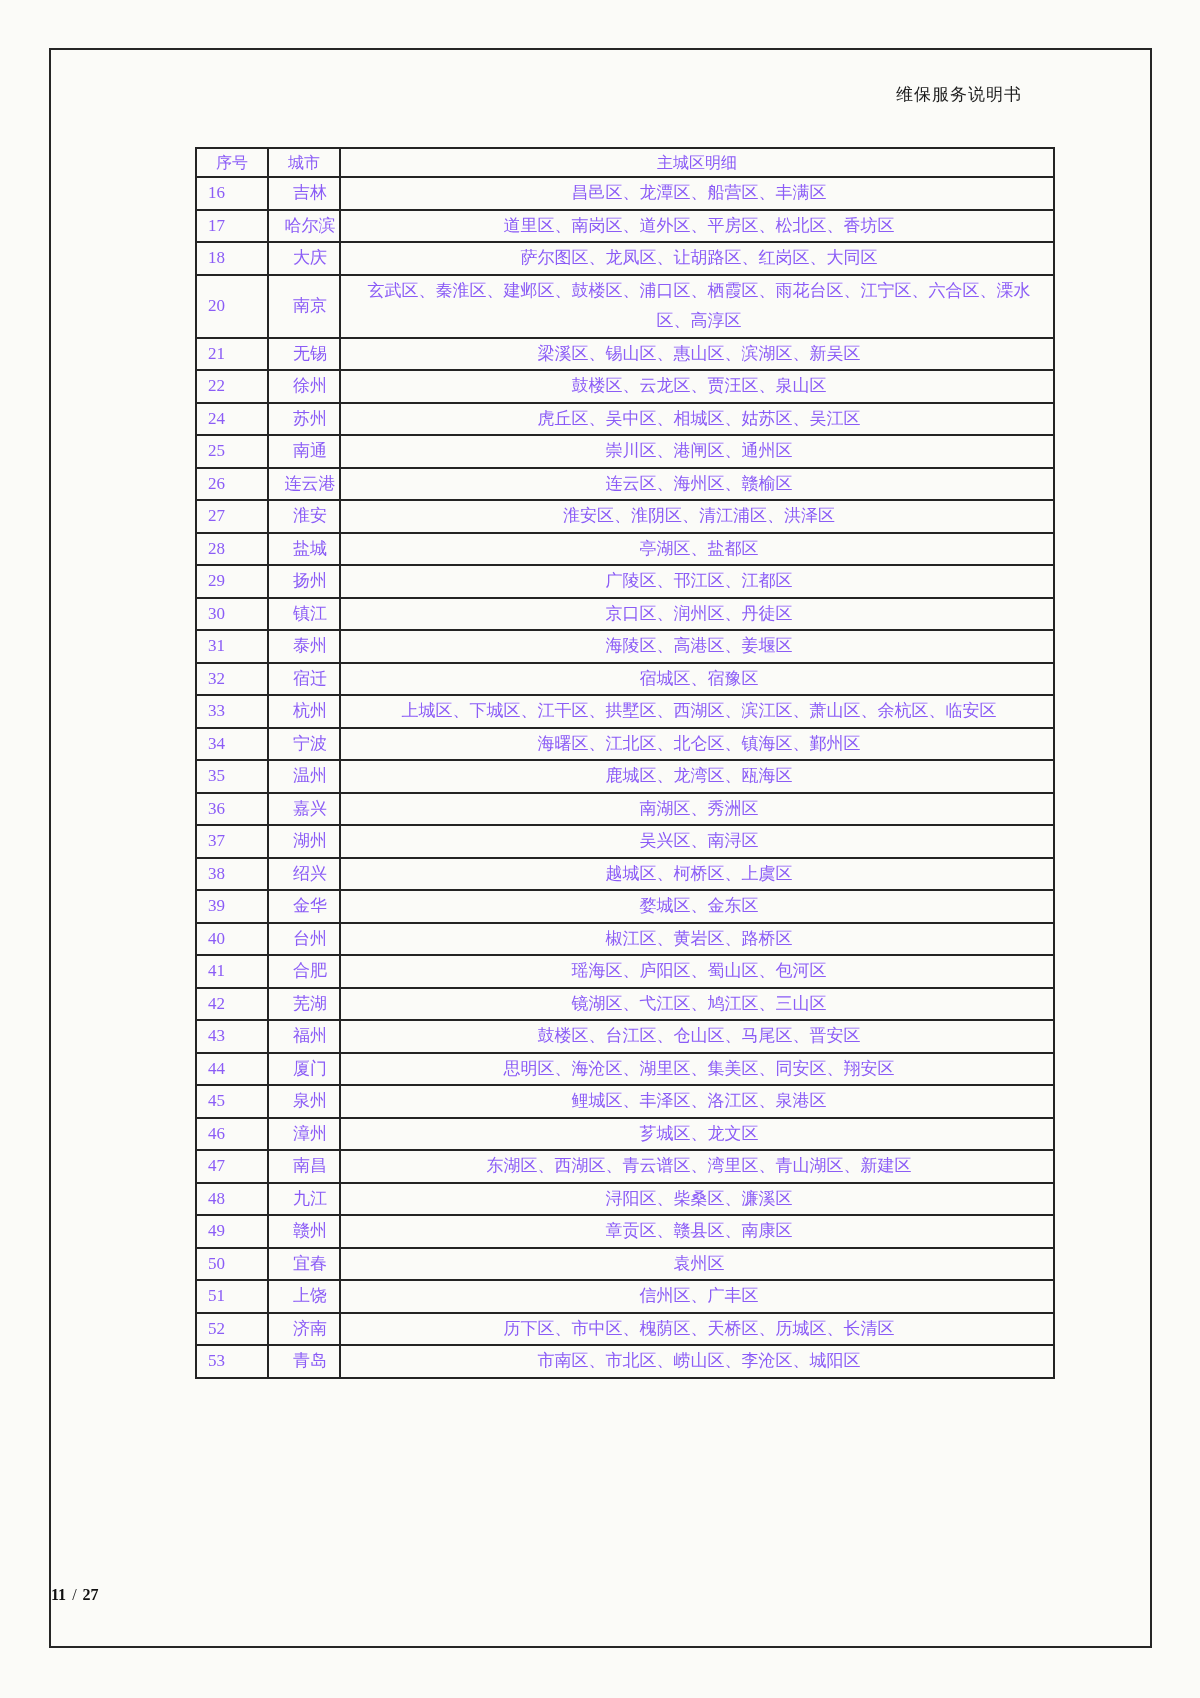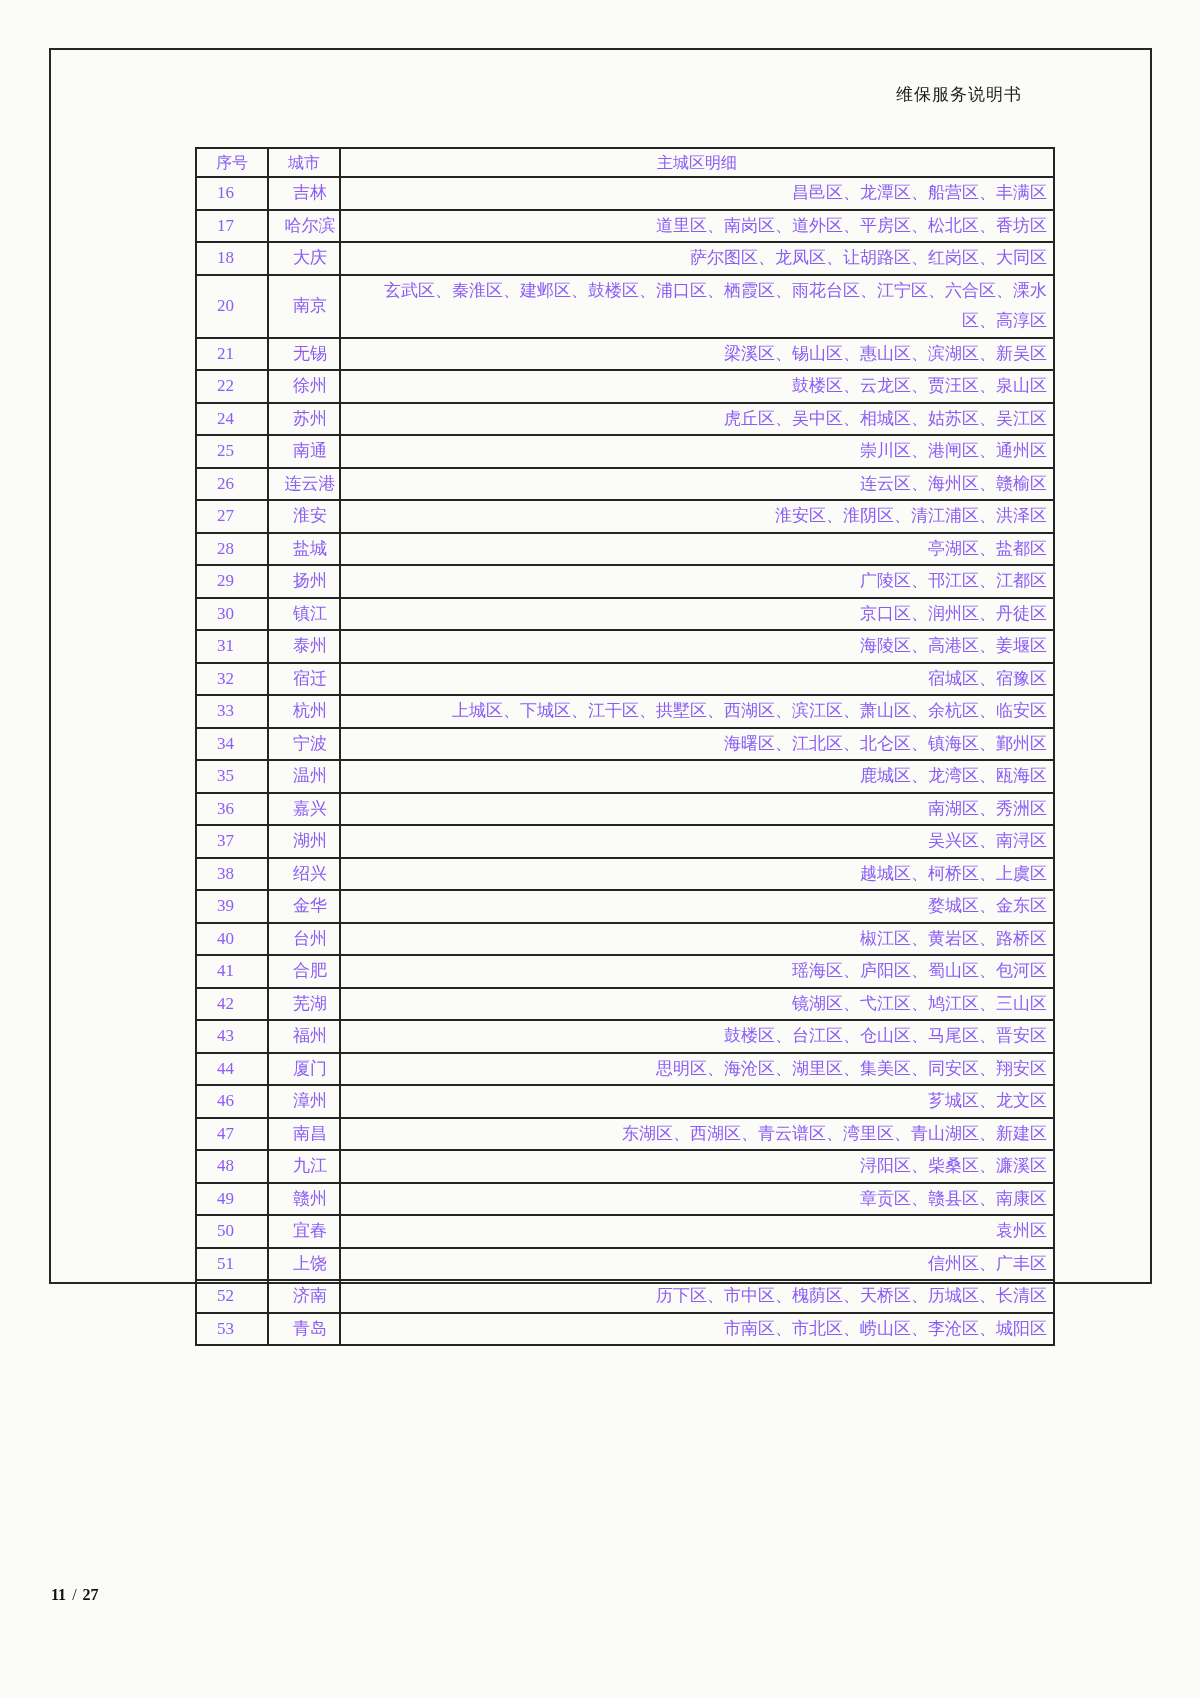--- a/index.html
+++ b/index.html
@@ -13,21 +13,21 @@
     font-family: "Liberation Serif", "DejaVu Serif", serif;
     color: #1c1c1c;
     position: relative;
     overflow: hidden;
   }
   .page-frame {
     position: absolute;
     left: 49px;
     top: 48px;
     width: 1103px;
-    height: 1236px;
+    height: 1600px;
     border: 2px solid #262626;
     box-sizing: border-box;
     background: transparent;
   }
   .doc-header {
     position: absolute;
     top: 33px;
     right: 128px;
     font-size: 17px;
     letter-spacing: 1px;
@@ -56,30 +56,30 @@
   .city-table th {
     height: 27px;
     text-align: center;
     font-size: 16px;
     line-height: 27px;
   }
   .city-table td {
     line-height: 30.5px;
   }
   td.no {
-    padding-left: 20px;
+    padding-left: 11px;
     text-align: left;
   }
   td.city {
     text-align: center;
     padding-left: 14px;
     padding-right: 2px;
   }
   td.districts {
-    text-align: right;
+    text-align: center;
     padding-left: 10px;
     padding-right: 6px;
   }
   .page-footer {
     position: absolute;
     left: 0;
     top: 1536px;
     width: 100%;
     text-align: left;
     font-size: 16px;
@@ -238,20 +238,25 @@
           <td class="no">43</td>
           <td class="city">福州</td>
           <td class="districts">鼓楼区、台江区、仓山区、马尾区、晋安区</td>
         </tr>
         <tr>
           <td class="no">44</td>
           <td class="city">厦门</td>
           <td class="districts">思明区、海沧区、湖里区、集美区、同安区、翔安区</td>
         </tr>
         <tr>
+          <td class="no">45</td>
+          <td class="city">泉州</td>
+          <td class="districts">鲤城区、丰泽区、洛江区、泉港区</td>
+        </tr>
+        <tr>
           <td class="no">46</td>
           <td class="city">漳州</td>
           <td class="districts">芗城区、龙文区</td>
         </tr>
         <tr>
           <td class="no">47</td>
           <td class="city">南昌</td>
           <td class="districts">东湖区、西湖区、青云谱区、湾里区、青山湖区、新建区</td>
         </tr>
         <tr>

